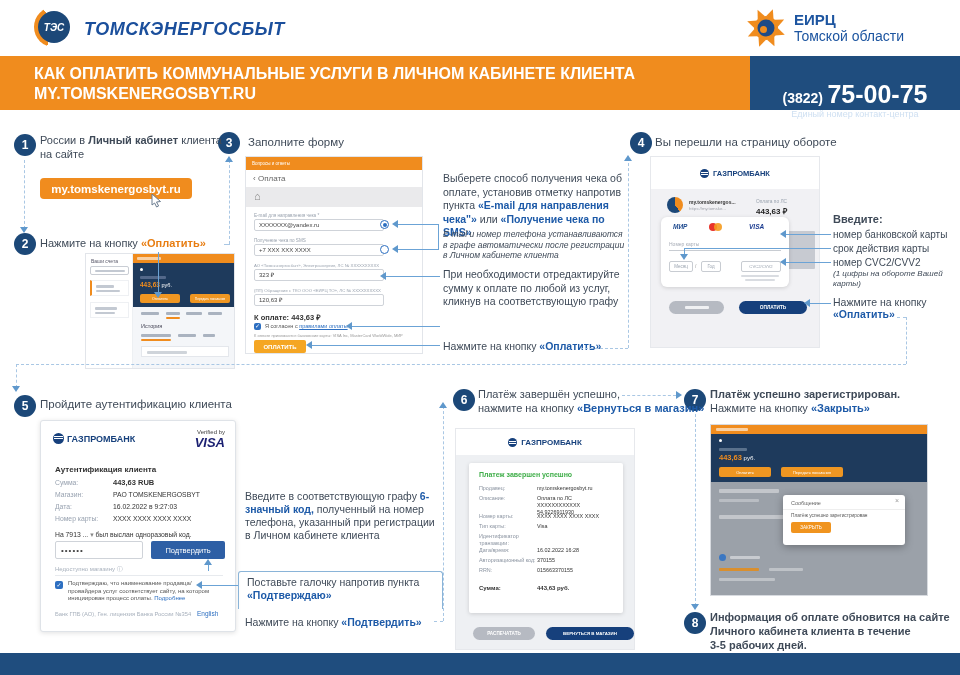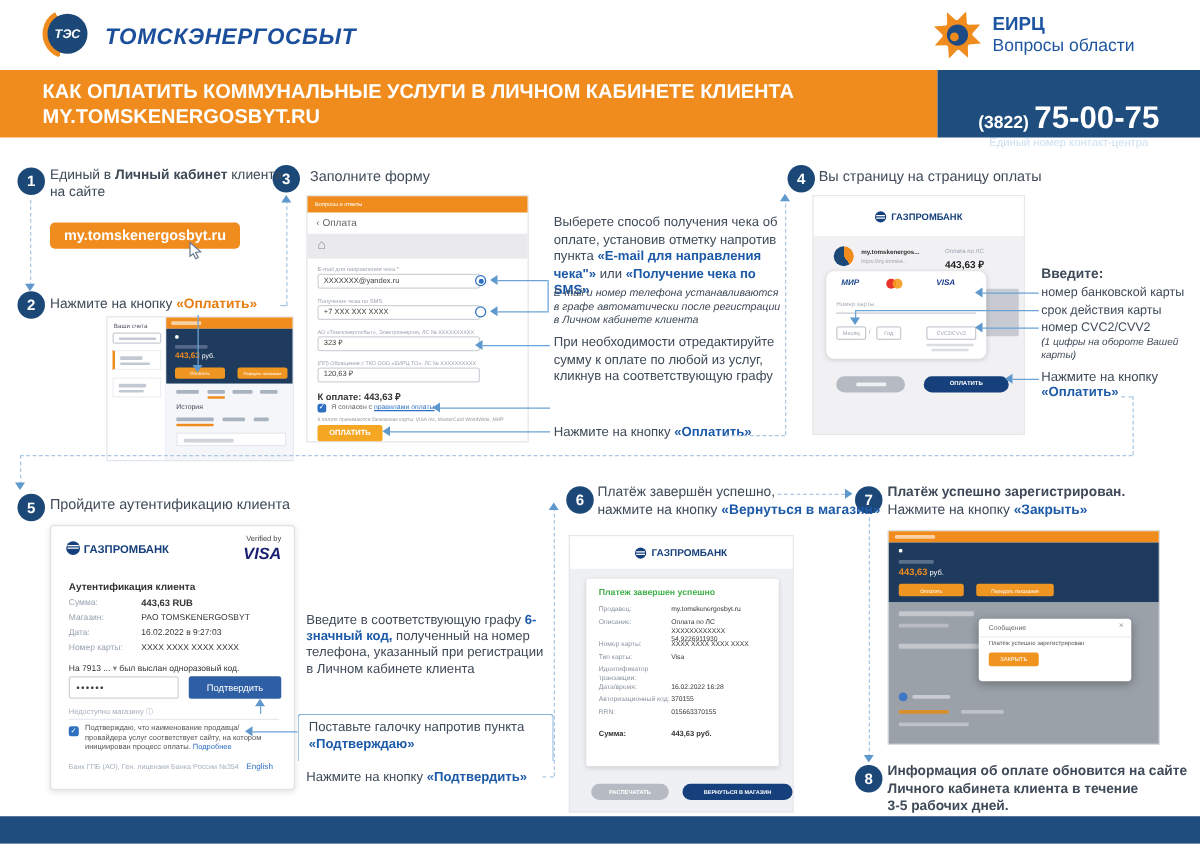--- a/index.html
+++ b/index.html
@@ -55,21 +55,21 @@
         <polygon points="20,0 16,9 24,9" transform="rotate(245 20 20)"></polygon>
         <polygon points="20,0 16,9 24,9" transform="rotate(290 20 20)"></polygon>
         <polygon points="20,0 16,9 24,9" transform="rotate(335 20 20)"></polygon>
         <circle cx="20" cy="20" r="12"></circle>
       </g>
       <circle cx="20" cy="20" r="8.5" fill="#1e4a86"></circle>
       <circle cx="17.5" cy="21.5" r="3.5" fill="#f08c1e"></circle>
     </svg>
     <div class="abs" style="left:794px;top:12px;color:#1d55a0;line-height:16px">
       <div class="b" style="font-size:15px">ЕИРЦ</div>
-      <div style="font-size:14px">Вопросы области</div>
+      <div style="font-size:14px">Томской области</div>
     </div>
   </div>
 
   <div class="abs" style="left:0;top:56px;width:750px;height:54px;background:#f08c1e">
     <div class="abs b" style="left:34px;top:8px;color:#fff;font-size:16px;line-height:20px">
       <div>КАК ОПЛАТИТЬ КОММУНАЛЬНЫЕ УСЛУГИ В ЛИЧНОМ КАБИНЕТЕ КЛИЕНТА</div>
       <div>MY.TOMSKENERGOSBYT.RU</div>
     </div>
   </div>
   <div class="abs" style="left:750px;top:56px;width:210px;height:54px;background:#1f4d7e;color:#fff;text-align:center">
@@ -99,21 +99,21 @@
       <span>6</span>
     </div>
   <div class="stepnum" style="left:684px;top:389px">
       <span>7</span>
     </div>
   <div class="stepnum" style="left:684px;top:612px">
       <span>8</span>
     </div>
 
   <div class="abs" style="left:40px;top:133px;width:200px;font-size:11px;line-height:14px">
-    <span>Единый в </span><span class="b">Личный кабинет</span><span> клиента</span>
+    <span>России в </span><span class="b">Личный кабинет</span><span> клиента</span>
     <div>на сайте</div>
   </div>
   <div class="abs" style="left:40px;top:178px;width:152px;height:21px;background:#f08c1e;border-radius:4px;color:#fff;font-weight:bold;font-size:11.5px;display:flex;align-items:center;justify-content:center">my.tomskenergosbyt.ru</div>
   <svg class="abs" style="left:150px;top:193px" width="13" height="15" viewBox="0 0 13 15">
     <path d="M2 1 L10.5 8.5 L6.5 9 L8.6 13 L6.6 14 L4.6 10 L2 12 Z" fill="#fff" stroke="#6b7c90" stroke-width="1"></path>
   </svg>
 
   <div class="abs" style="left:40px;top:237px;font-size:11px">
     <span>Нажмите на кнопку </span><span class="orange-t">«Оплатить»</span>
   </div>
@@ -193,21 +193,21 @@
 
   <div class="abs" style="left:443px;top:172px;width:192px;font-size:10.5px;line-height:13.5px">
     <span>Выберете способ получения чека об оплате, установив отметку напротив пункта </span><span class="blue">«E-mail для направления чека"»</span><span> или </span><span class="blue">«Получение чека по SMS»</span>
   </div>
   <div class="abs" style="left:443px;top:229px;width:185px;font-size:8.5px;line-height:10.5px;font-style:italic">E-mail и номер телефона устанавливаются в графе автоматически после регистрации в Личном кабинете клиента</div>
   <div class="abs" style="left:443px;top:268px;width:192px;font-size:10.5px;line-height:13.5px">При необходимости отредактируйте сумму к оплате по любой из услуг, кликнув на соответствующую графу</div>
   <div class="abs" style="left:443px;top:340px;width:192px;font-size:10.5px">
     <span>Нажмите на кнопку </span><span class="blue">«Оплатить»</span>
   </div>
 
-  <div class="abs" style="left:655px;top:136px;font-size:11.5px">Вы страницу на страницу оплаты</div>
+  <div class="abs" style="left:655px;top:136px;font-size:11.5px">Вы перешли на страницу обороте</div>
 
   <div class="shot" style="left:650px;top:156px;width:170px;height:192px;background:#f1f1f4;border-color:#e6e8ec">
     <div class="abs" style="left:0;top:0;width:168px;height:32px;background:#fff;display:flex;align-items:center;justify-content:center;gap:4px">
       <span class="gpblogo"></span>
       <span class="b" style="font-size:7.5px;color:#16407c">ГАЗПРОМБАНК</span>
     </div>
     <div class="abs" style="left:16px;top:40px;width:16px;height:16px;border-radius:50%;background:conic-gradient(#f08c1e 0 40%,#1c4878 40%)"></div>
     <div class="abs b" style="left:38px;top:42px;font-size:5px;color:#333">my.tomskenergos...</div>
     <div class="abs" style="left:38px;top:49px;font-size:4.3px;color:#a0a4ad">https://my.tomske...</div>
     <div class="abs" style="left:105px;top:42px;font-size:4.8px;color:#9aa3af">Оплата по ЛС</div>

